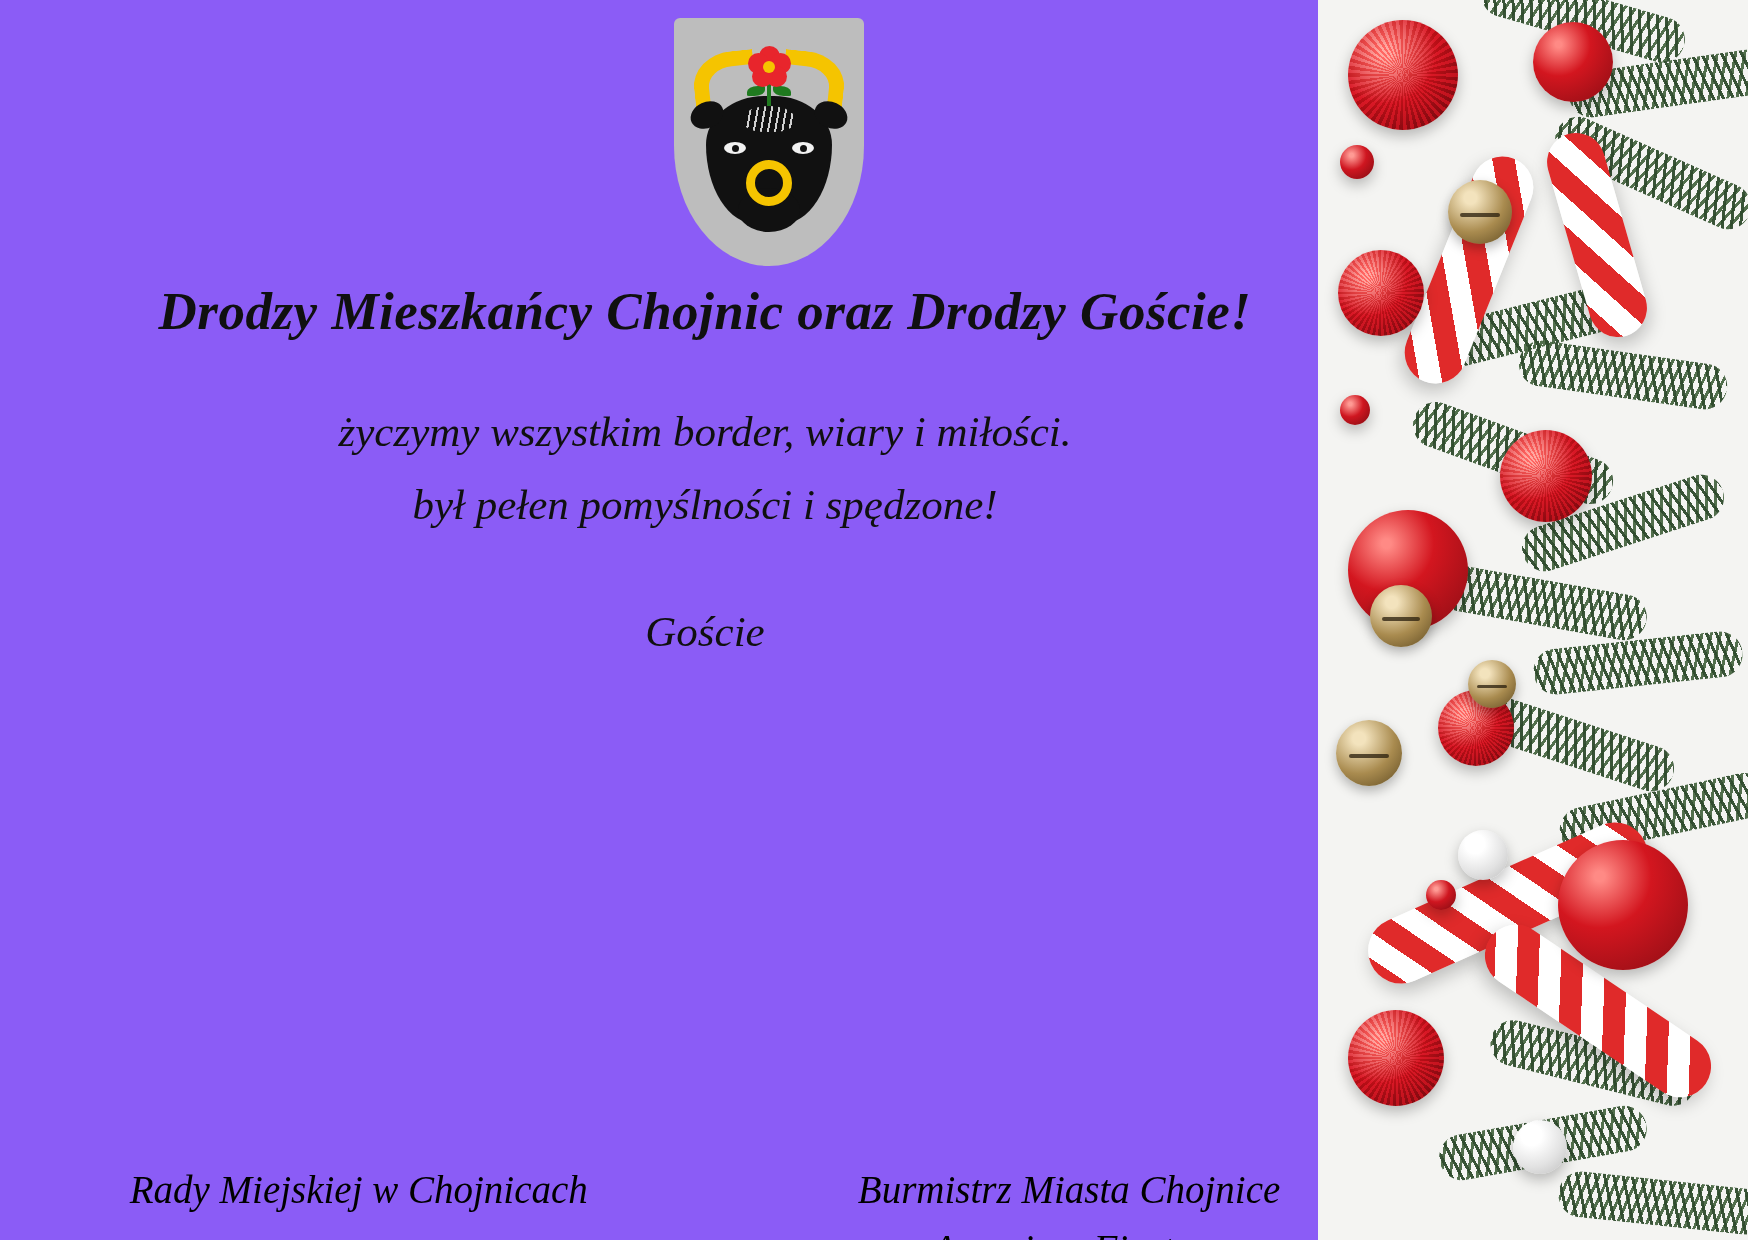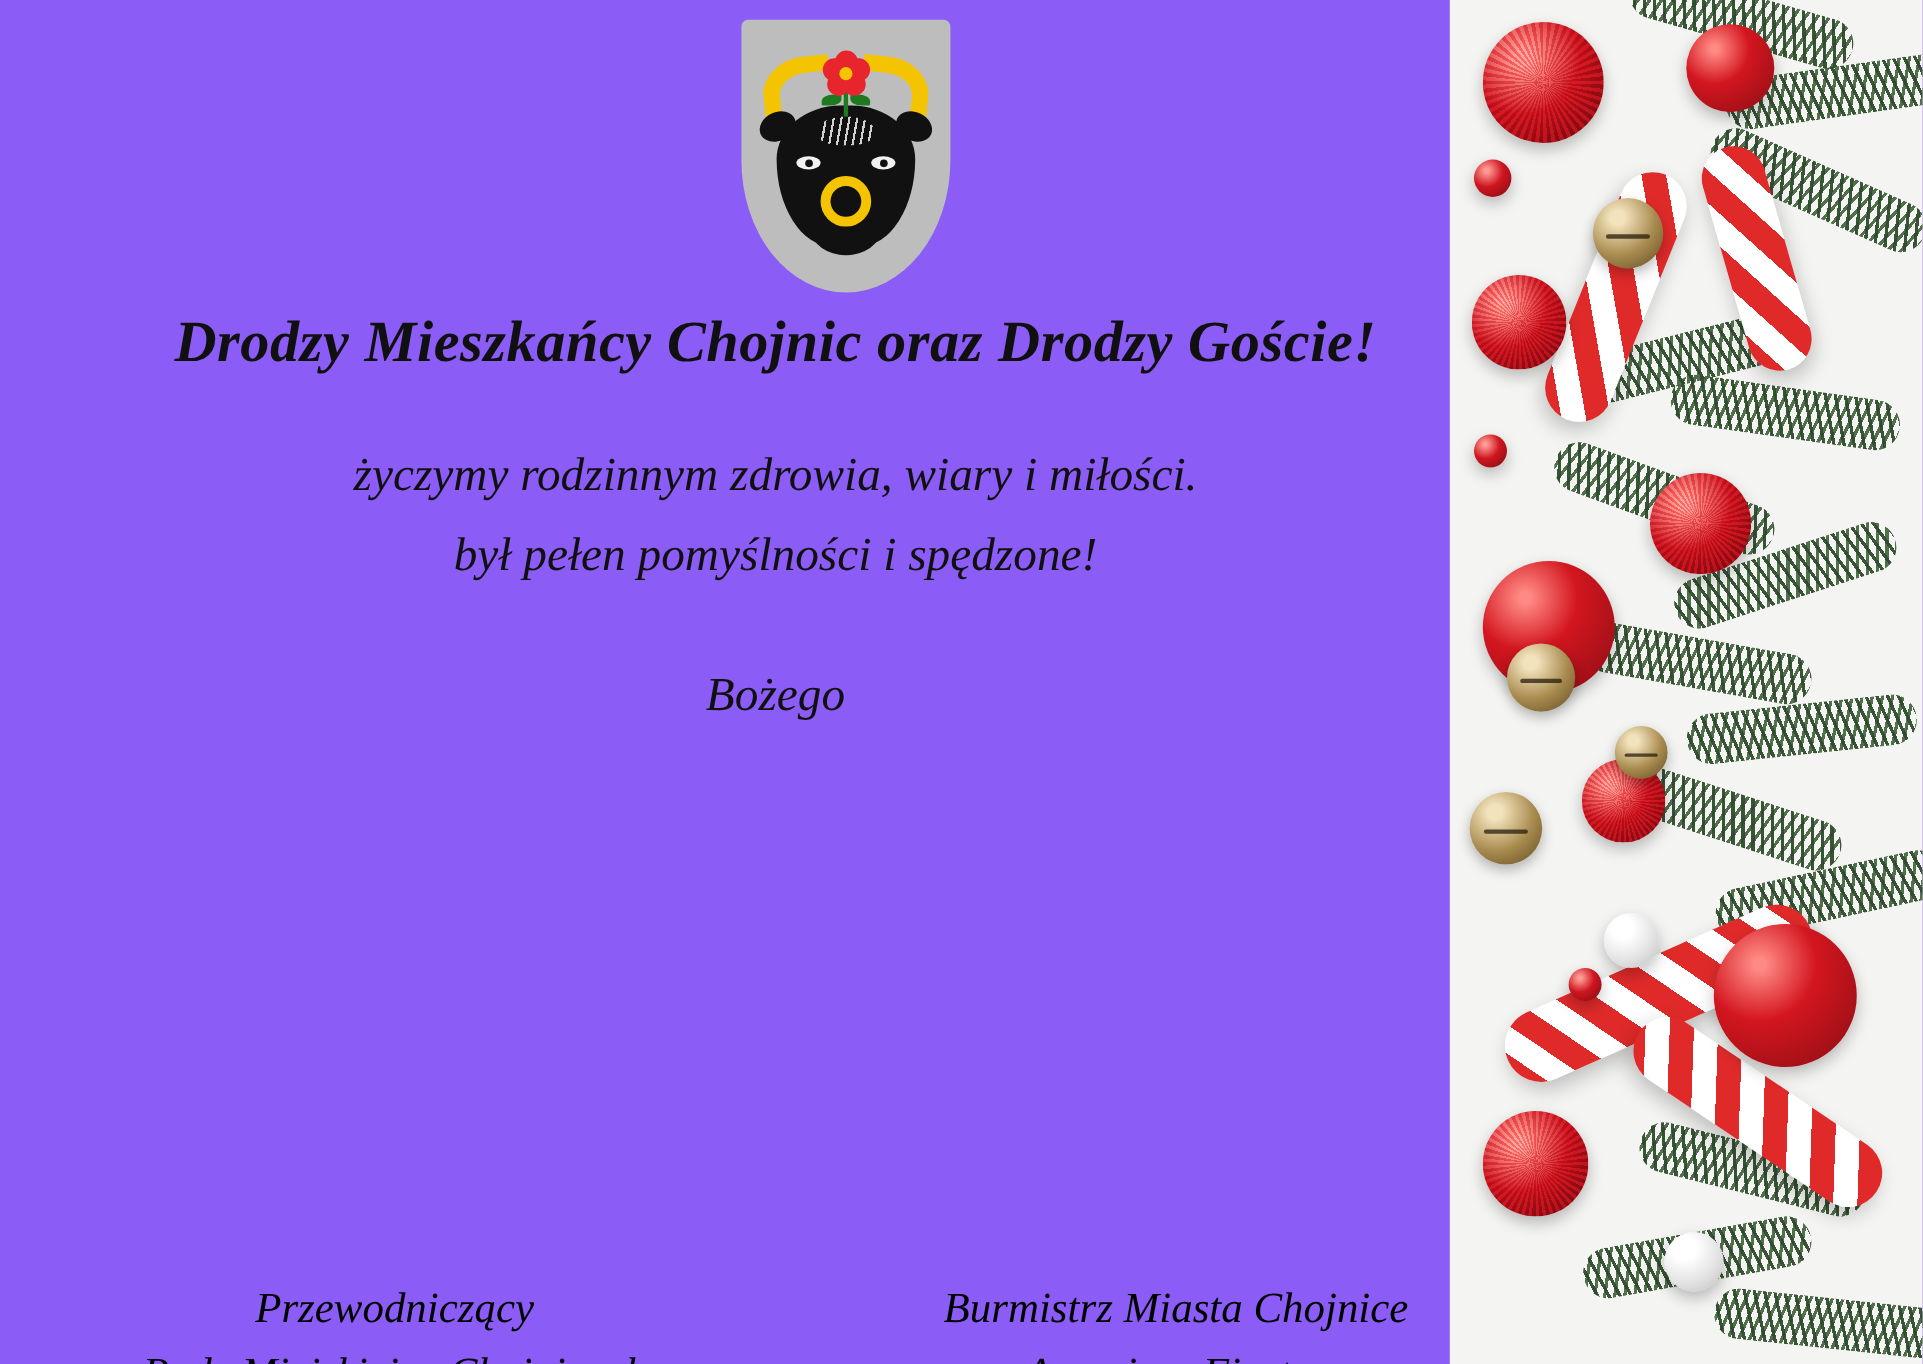--- a/index.html
+++ b/index.html
@@ -313,29 +313,28 @@
       <div class="petal p4"></div>
         <div class="petal p5"></div>
         <div class="petal center"></div>
     </div>
     <span class="sr-only">Chojnice coat of arms</span>
   </div>
 
   <div class="content">
     <h1 class="heading">Drodzy Mieszkańcy Chojnic oraz Drodzy Goście!</h1>
     <div class="wish-lines">
-      <div>życzymy rodzinnym zdrowia, wiary i miłości.</div>
+      <div>życzymy wszystkim border, wiary i miłości.</div>
       <div>był pełen pomyślności i spędzone!</div>
     </div>
-    <div class="zycza">Bożego</div>
+    <div class="zycza">Goście</div>
   </div>
 
   <div class="signatures">
     <div class="sig">
-      <div>Przewodniczący</div>
       <div>Rady Miejskiej w Chojnicach</div>
 
     </div>
     <div class="sig">
       <div>Burmistrz Miasta Chojnice</div>
       <div>Arseniusz Finster</div>
     </div>
   </div>
 
   <div class="decor">

